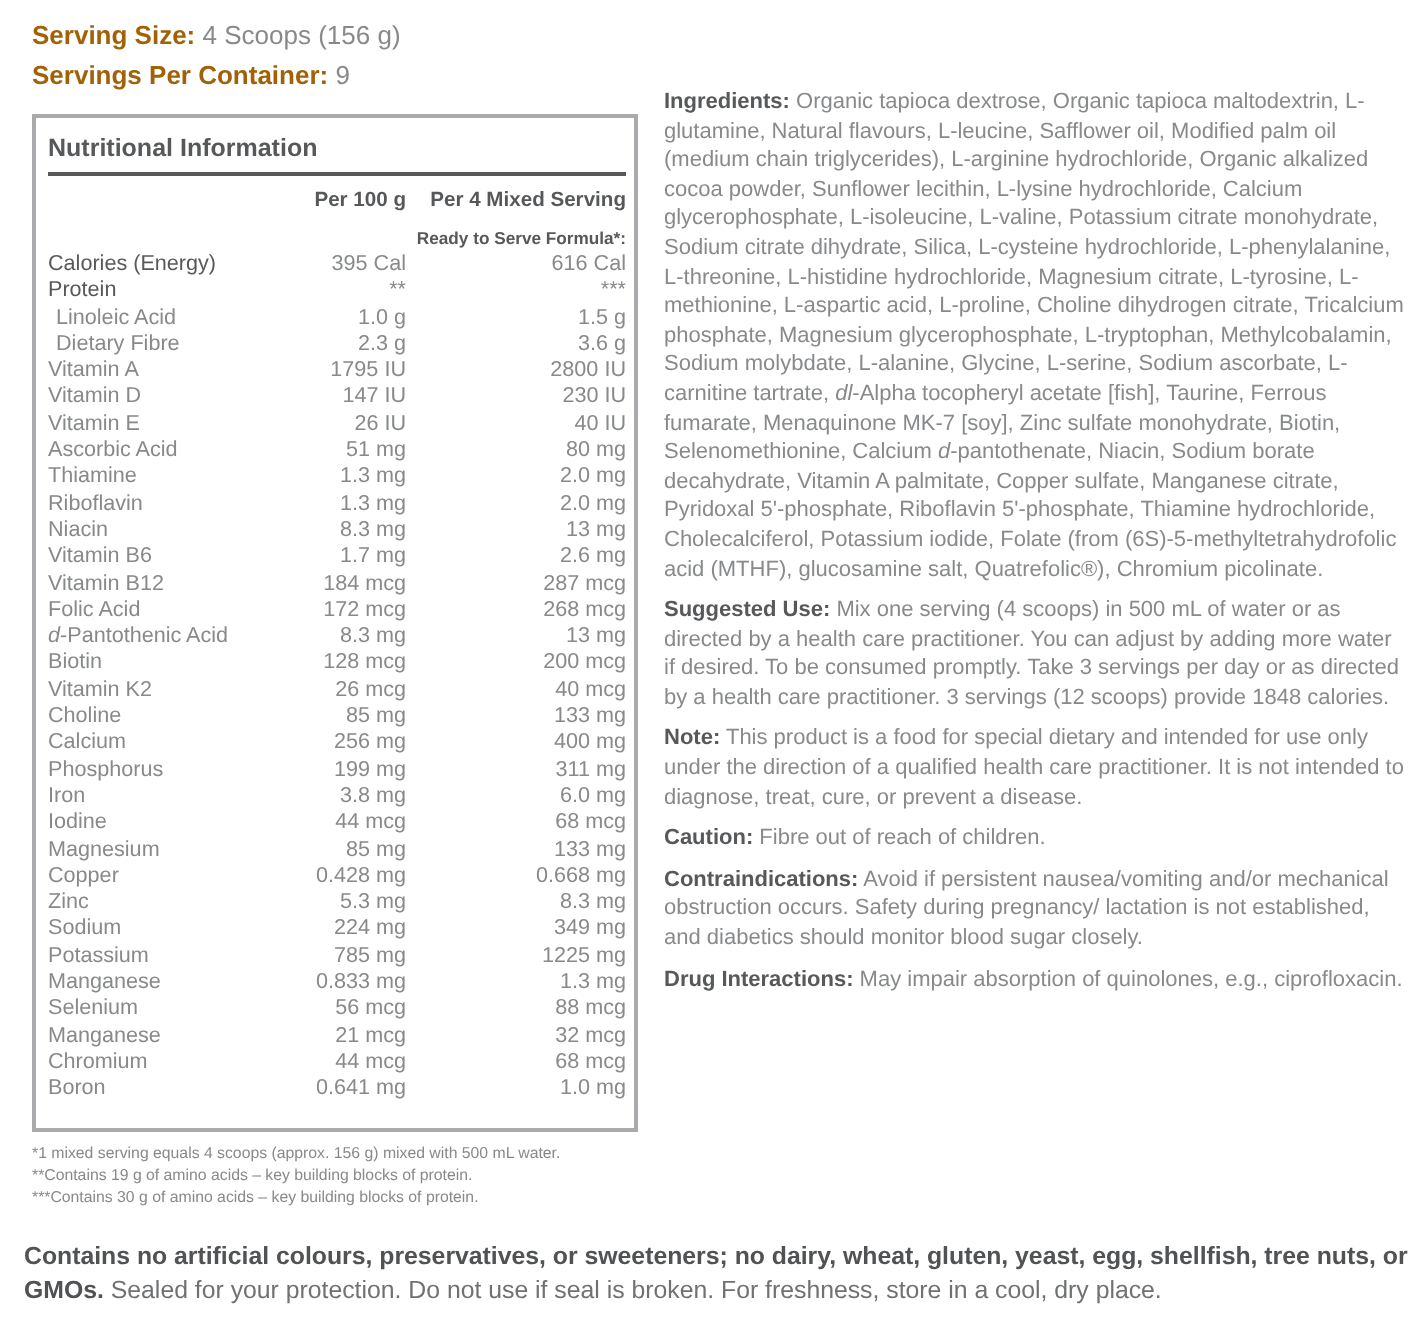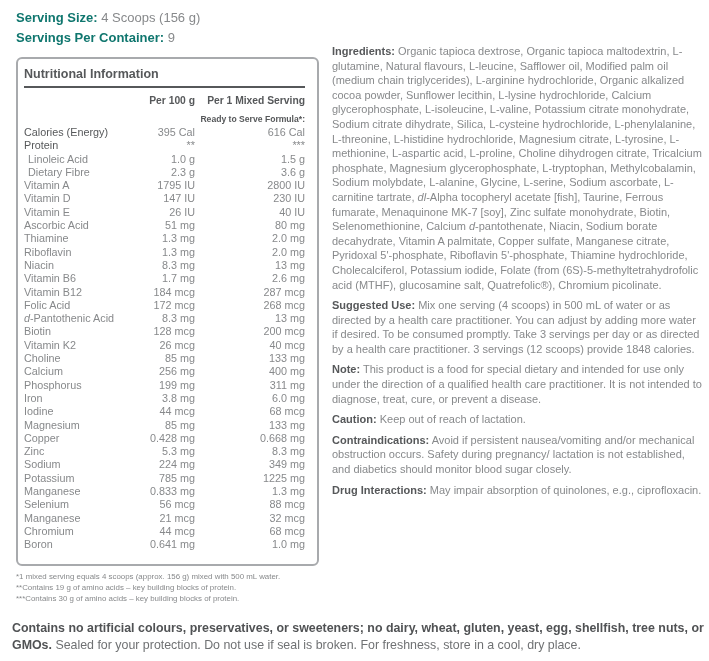--- a/index.html
+++ b/index.html
@@ -3,31 +3,31 @@
 <meta charset="utf-8">
 <style>
   * { margin: 0; padding: 0; box-sizing: border-box; }
   html, body { background: #ffffff; }
   body { font-family: "Liberation Sans", sans-serif; }
   .page {
     position: relative; width: 709px; height: 661px;
     background: #ffffff; overflow: hidden;
     color: #87898b;
   }
-  b, .bold { color: #0f766e; }
+  b, .bold { color: #a16207; }
 
   
   .top { position: absolute; left: 16px; top: 8px; font-size: 13px; line-height: 19.5px; color: #87898b; }
   .top b { font-weight: bold; }
 
   
   .table-box {
     position: absolute; left: 16px; top: 57px; width: 303px; height: 509px;
-    border: 2px solid #a8aaad; border-radius: 6px;
-    padding: 6px 12px 0 6px;
+    border: 2px solid #a8aaad; border-radius: 0;
+    padding: 6px 4px 0 6px;
   }
   .table-title {
     font-size: 12.5px; font-weight: bold; color: #56585a;
     padding: 2px 0 5px 0; border-bottom: 2px solid #56585a;
   }
   .hdr-line1 { display: flex; margin-top: 7px; font-size: 10.3px; font-weight: bold; color: #56585a; }
   .hdr-line1 .spacer { flex: 1; }
   .hdr-line1 .c1 { width: 72px; text-align: right; }
   .hdr-line1 .c2 { width: 110px; text-align: right; }
   .hdr-line2 { font-size: 8.6px; font-weight: bold; color: #56585a; text-align: right; margin-top: 8px; margin-bottom: 2px; }
@@ -60,21 +60,21 @@
   <div class="top">
     <div><b>Serving Size:</b> <span>4 Scoops (156 g)</span></div>
     <div><b>Servings Per Container:</b> <span>9</span></div>
   </div>
 
   <div class="table-box">
     <div class="table-title">Nutritional Information</div>
     <div class="hdr-line1">
       <span class="spacer"></span>
       <span class="c1">Per 100 g</span>
-      <span class="c2">Per 1 Mixed Serving</span>
+      <span class="c2">Per 4 Mixed Serving</span>
     </div>
     <div class="hdr-line2">Ready to Serve Formula*:</div>
     <div class="rows">
         <div class="nrow bold">
           <span class="nname">Calories (Energy)</span>
           <span class="nv1">395 Cal</span>
           <span class="nv2">616 Cal</span>
         </div>
         <div class="nrow bold">
           <span class="nname">Protein</span>
@@ -237,21 +237,21 @@
   <div class="footnotes">
       <div>*1 mixed serving equals 4 scoops (approx. 156 g) mixed with 500 mL water.</div>
       <div>**Contains 19 g of amino acids – key building blocks of protein.</div>
       <div>***Contains 30 g of amino acids – key building blocks of protein.</div>
     </div>
 
   <div class="right-col">
       <p class="sec"><b>Ingredients:</b> <span>Organic tapioca dextrose, Organic tapioca maltodextrin, L-glutamine, Natural flavours, L-leucine, Safflower oil, Modified palm oil (medium chain triglycerides), L-arginine hydrochloride, Organic alkalized cocoa powder, Sunflower lecithin, L-lysine hydrochloride, Calcium glycerophosphate, L-isoleucine, L-valine, Potassium citrate monohydrate, Sodium citrate dihydrate, Silica, L-cysteine hydrochloride, L-phenylalanine, L-threonine, L-histidine hydrochloride, Magnesium citrate, L-tyrosine, L-methionine, L-aspartic acid, L-proline, Choline dihydrogen citrate, Tricalcium phosphate, Magnesium glycerophosphate, L-tryptophan, Methylcobalamin, Sodium molybdate, L-alanine, Glycine, L-serine, Sodium ascorbate, L-carnitine tartrate, <i>dl</i>-Alpha tocopheryl acetate [fish], Taurine, Ferrous fumarate, Menaquinone MK-7 [soy], Zinc sulfate monohydrate, Biotin, Selenomethionine, Calcium <i>d</i>-pantothenate, Niacin, Sodium borate decahydrate, Vitamin A palmitate, Copper sulfate, Manganese citrate, Pyridoxal 5'-phosphate, Riboflavin 5'-phosphate, Thiamine hydrochloride, Cholecalciferol, Potassium iodide, Folate (from (6S)-5-methyltetrahydrofolic acid (MTHF), glucosamine salt, Quatrefolic®), Chromium picolinate.</span></p>
       <p class="sec"><b>Suggested Use:</b> <span>Mix one serving (4 scoops) in 500 mL of water or as directed by a health care practitioner. You can adjust by adding more water if desired. To be consumed promptly. Take 3 servings per day or as directed by a health care practitioner. 3 servings (12 scoops) provide 1848 calories.</span></p>
       <p class="sec"><b>Note:</b> <span>This product is a food for special dietary and intended for use only under the direction of a qualified health care practitioner. It is not intended to diagnose, treat, cure, or prevent a disease.</span></p>
-      <p class="sec"><b>Caution:</b> <span>Keep out of reach of lactation.</span></p>
+      <p class="sec"><b>Caution:</b> <span>Fibre out of reach of children.</span></p>
       <p class="sec"><b>Contraindications:</b> <span>Avoid if persistent nausea/vomiting and/or mechanical obstruction occurs. Safety during pregnancy/ lactation is not established, and diabetics should monitor blood sugar closely.</span></p>
       <p class="sec"><b>Drug Interactions:</b> <span>May impair absorption of quinolones, e.g., ciprofloxacin.</span></p>
     </div>
 
   <div class="bottom">
     <b>Contains no artificial colours, preservatives, or sweeteners; no dairy, wheat, gluten, yeast, egg, shellfish, tree nuts, or GMOs.</b>
     <span>Sealed for your protection. Do not use if seal is broken. For freshness, store in a cool, dry place.</span>
   </div>
 
 </div>

